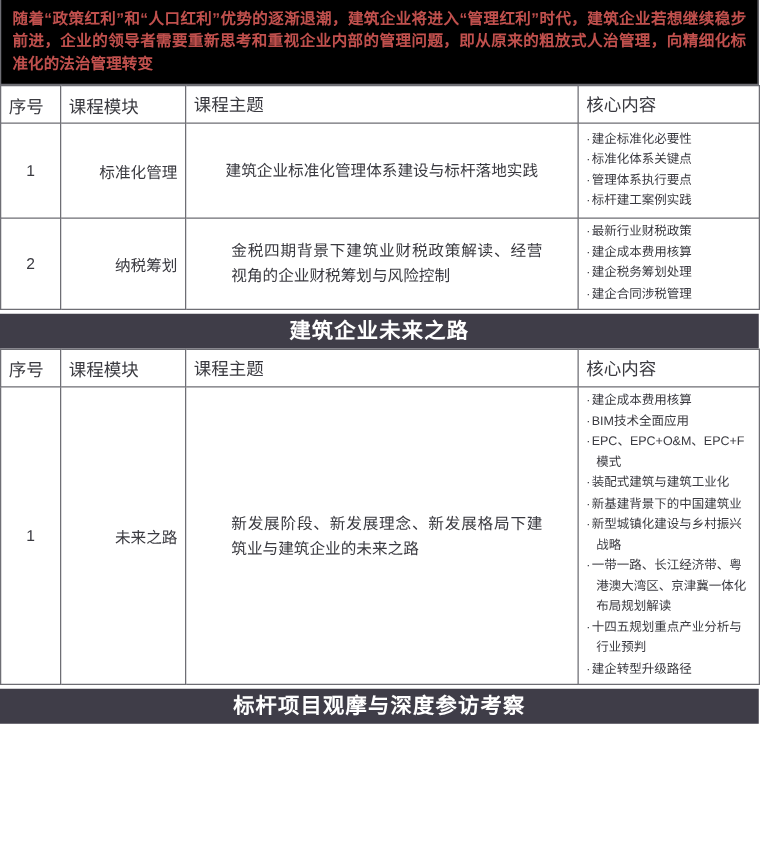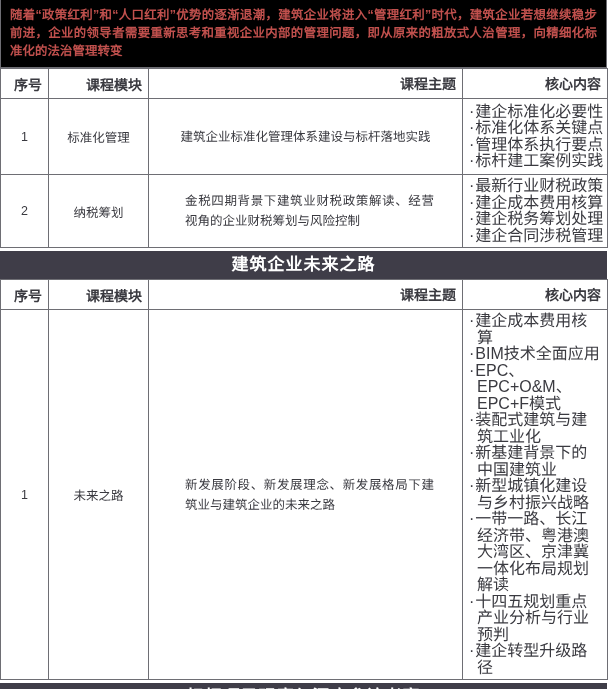--- a/index.html
+++ b/index.html
@@ -58,40 +58,40 @@
     table-layout: fixed;
     background: #ffffff;
   }
   table.grid th, table.grid td {
     border: 1px solid #6e6e74;
     box-sizing: border-box;
     vertical-align: middle;
     padding: 3px 6px;
   }
   table.grid th {
-    font-weight: 700;
+    font-weight: 400;
     font-size: 14px;
-    text-align: right;
+    text-align: left;
     height: 30px;
     color: #3a3a40;
   }
   .c-idx { width: 48px; text-align: center; font-size: 12.5px; }
-  .c-mod { width: 100px; text-align: center; font-size: 12.5px; }
+  .c-mod { width: 100px; text-align: right; font-size: 12.5px; }
   .c-topic { width: 314px; font-size: 12.5px; line-height: 20px; }
   .c-core { width: 145px; font-size: 12px; line-height: 16px; }
   .c-topic.center { text-align: center; }
   .c-topic.indent { padding-left: 36px; padding-right: 28px; text-align: justify; }
   .core-list {
     list-style: none;
     margin: 0;
     padding: 0;
   }
   .core-list li {
     white-space: nowrap;
-    font-size: 16px;
+    font-size: 10px;
     line-height: 16.5px;
   }
   .core-list li::before {
     content: "\00B7";
     margin-right: 1px;
   }
   .core-list.wide li {
     white-space: normal;
     text-indent: -8px;
     padding-left: 8px;

